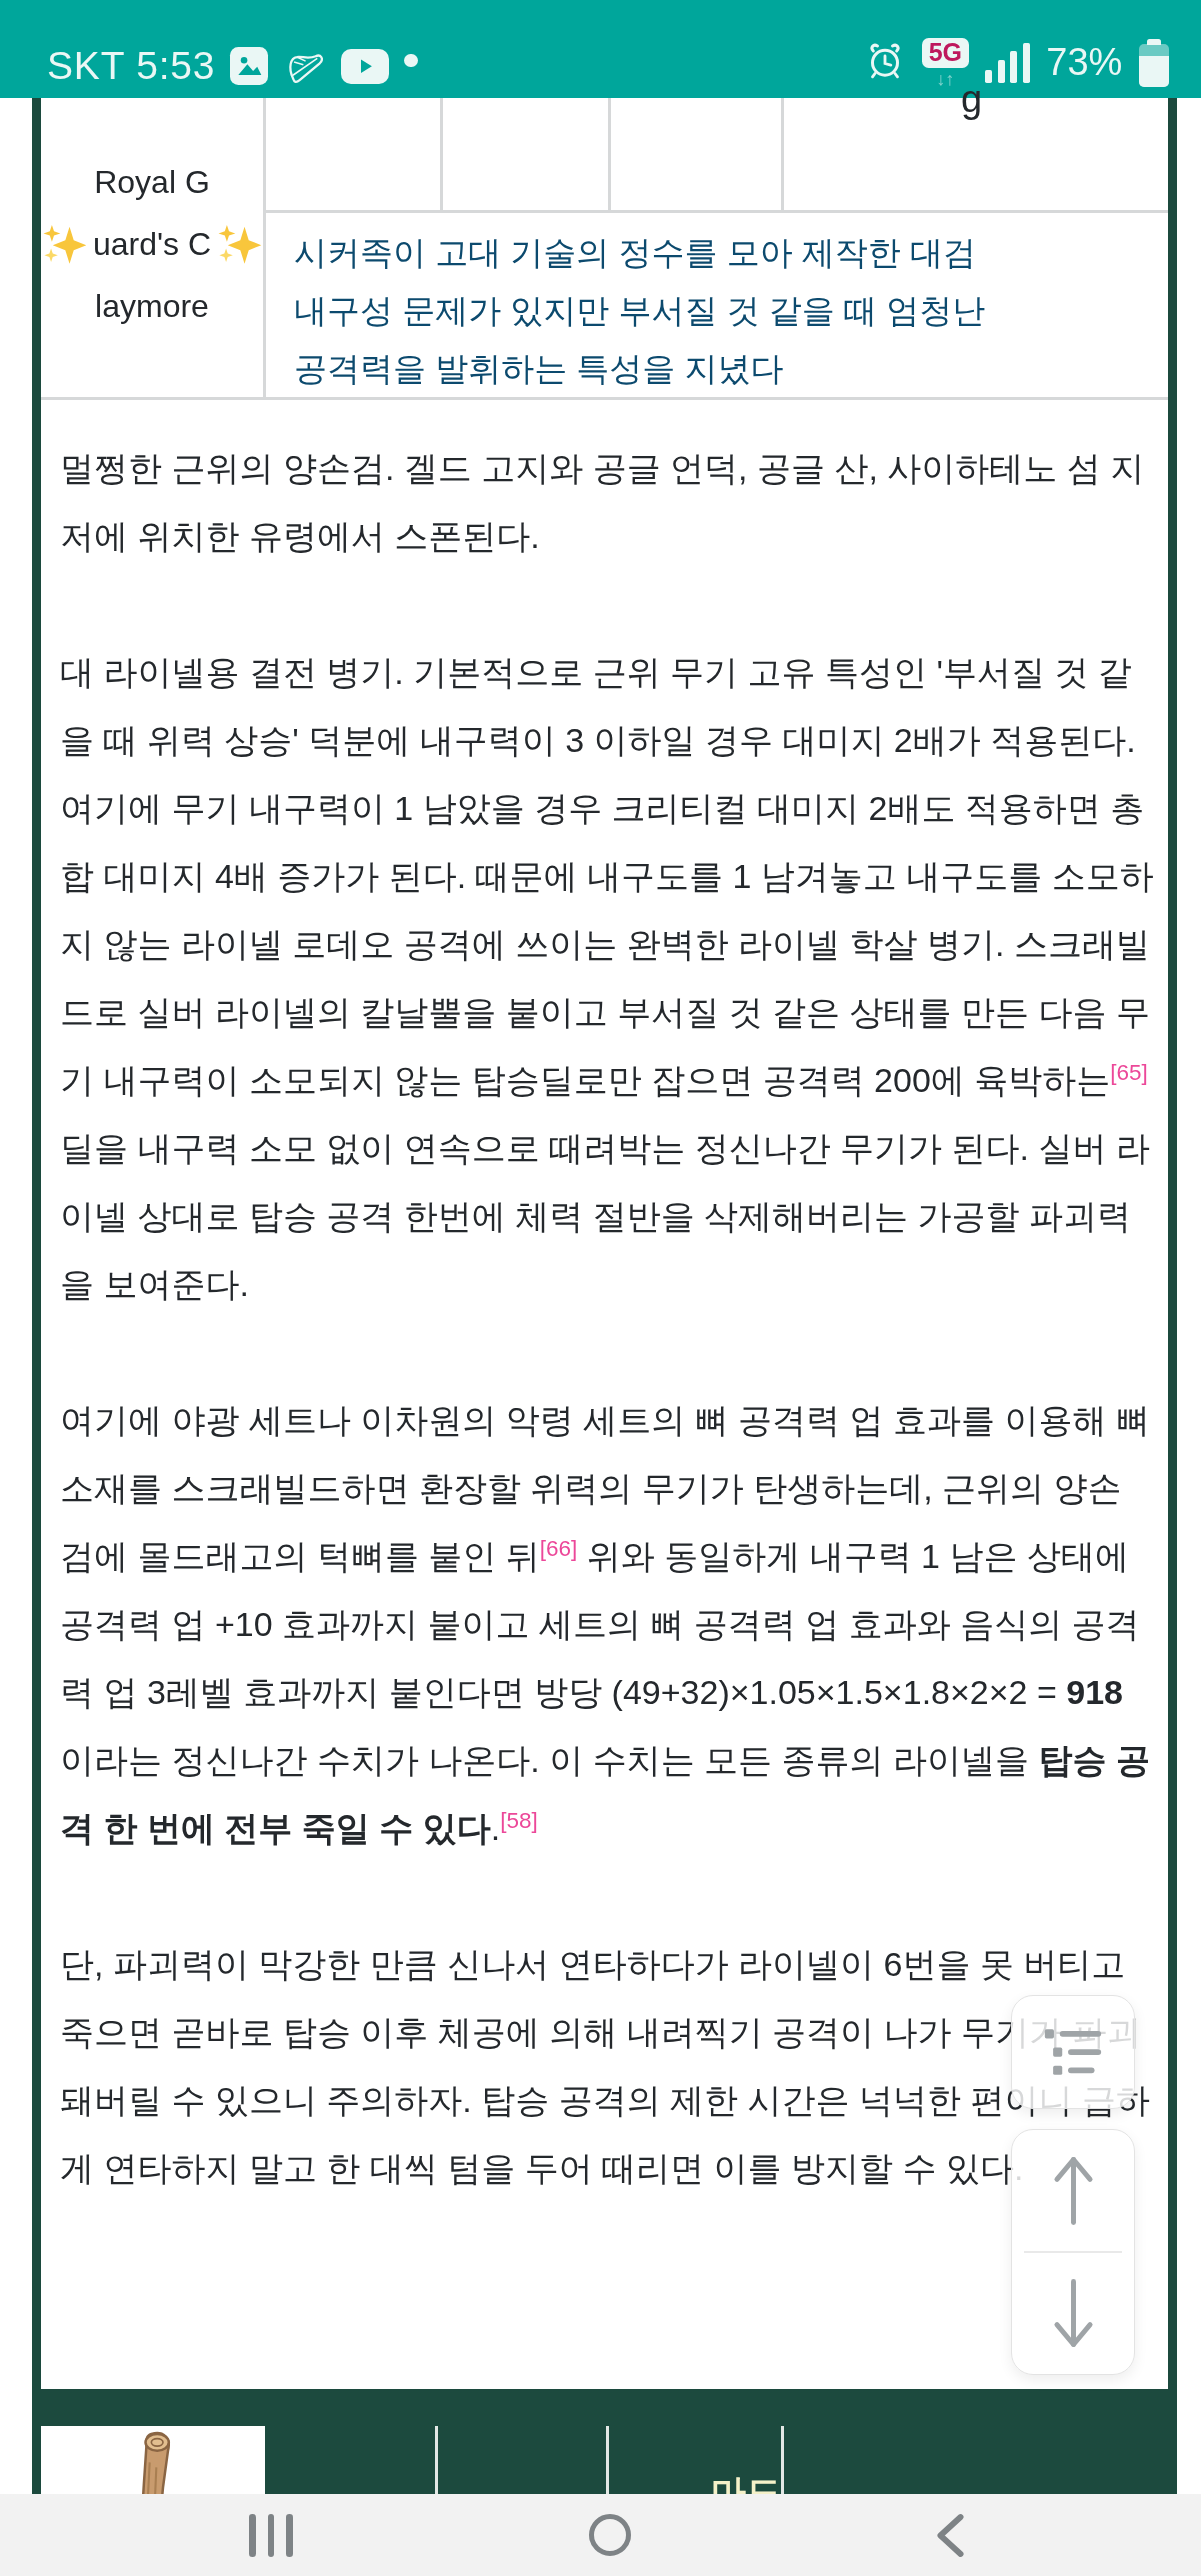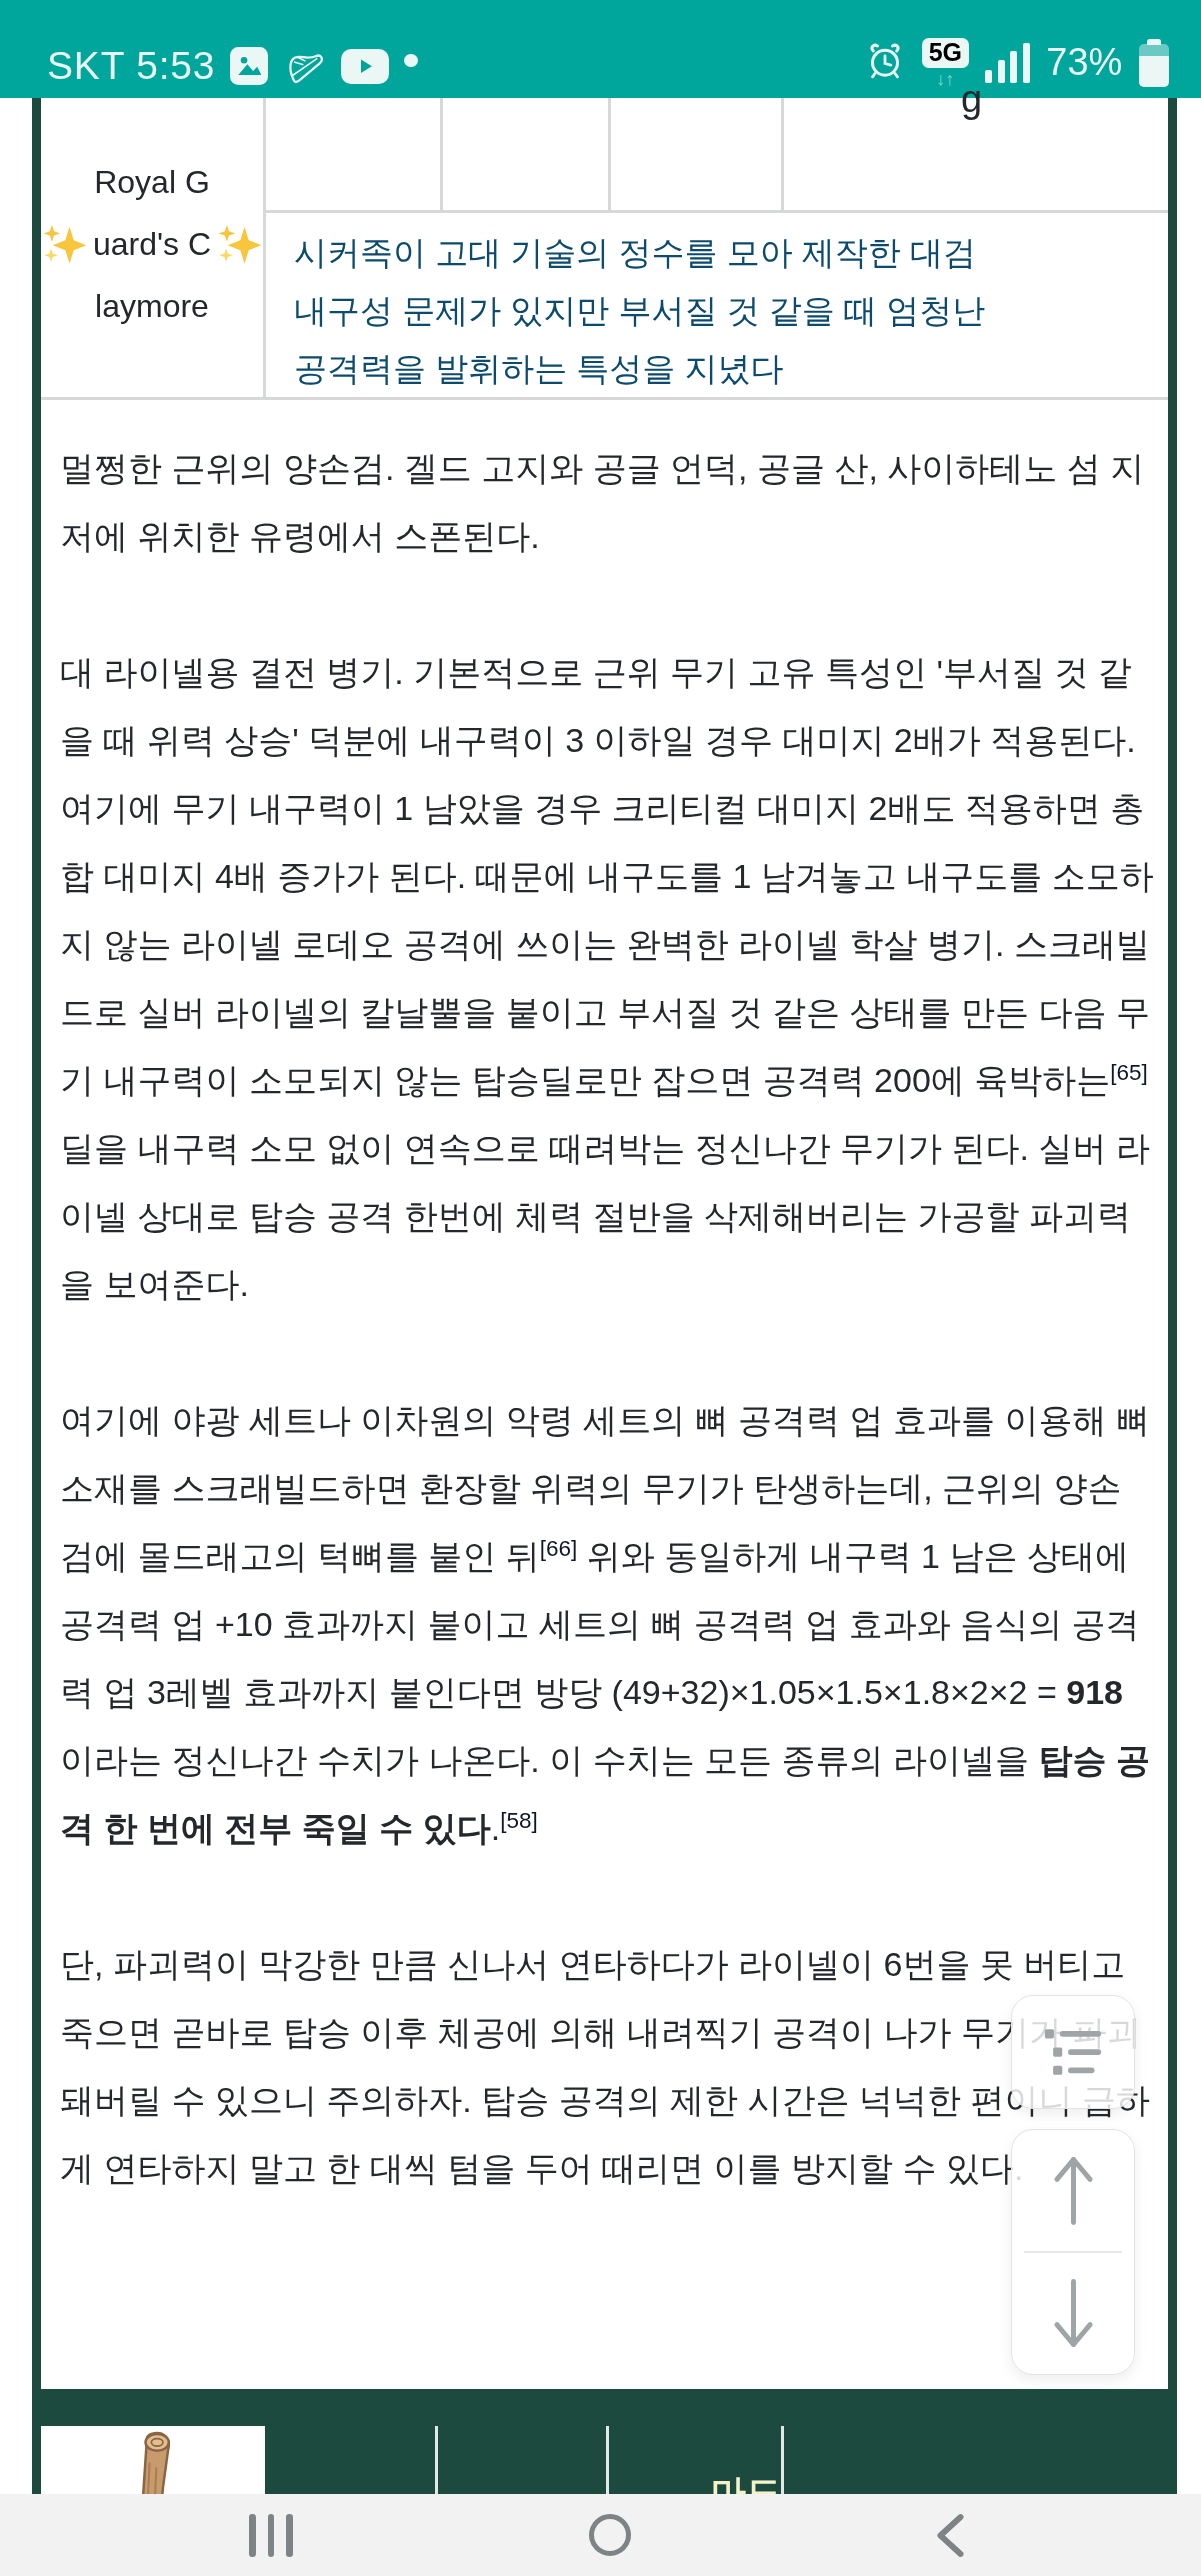--- a/index.html
+++ b/index.html
@@ -15,21 +15,21 @@
     background:#00A69B;display:flex;align-items:flex-end;
     padding:0 32px 10px 47px;box-sizing:border-box;color:#EAF7F5;
   }
   .sb-left{display:flex;align-items:center;gap:15px;}
   .sb-time{font-size:39px;letter-spacing:0.8px;}
   .sb-right{display:flex;align-items:center;gap:16.7px;margin-left:auto;}
   .sb-pct{font-size:38px;}
   .chip{background:#EAF7F5;border-radius:8.3px;display:flex;align-items:center;justify-content:center;}
   .dotic{width:13.3px;height:13.3px;border-radius:50%;background:#EAF7F5;margin-bottom:11.7px;}
   .fiveg{display:flex;flex-direction:column;align-items:center;line-height:1;}
-  .fiveg .badge{border:0;background:#EAF7F5;color:#000000;font-weight:bold;font-size:25px;border-radius:6.7px;padding:2.5px 6.7px;}
+  .fiveg .badge{border:0;background:#EAF7F5;color:#be185d;font-weight:bold;font-size:25px;border-radius:6.7px;padding:2.5px 6.7px;}
   .fiveg .arrows{font-size:18.4px;color:rgba(234,247,245,.55);margin-top:1.7px;}
   .sigbars{display:flex;align-items:flex-end;gap:5.8px;height:40px;}
   .sigbars i{display:block;width:6.7px;background:#EAF7F5;border-radius:1.7px;}
   .battery{position:relative;width:30px;height:48px;}
   .battery .cap{position:absolute;left:8.3px;top:0;width:13.3px;height:5.8px;background:#EAF7F5;border-radius:2.5px 2.5px 0 0;}
   .battery .body{position:absolute;left:0;top:5px;width:30px;height:43px;border-radius:5px;overflow:hidden;background:rgba(234,247,245,.45);}
   .battery .lvl{position:absolute;left:0;bottom:0;width:100%;height:73%;background:#EAF7F5;}
   
   .sidebar-line{position:absolute;top:98px;width:9.2px;height:2396px;background:#1C4A3E;}
   .line-left{left:32px;}
@@ -48,21 +48,21 @@
     position:absolute;left:294px;top:224px;width:843px;
     font-size:33px;line-height:58px;white-space:pre-line;color:#0c4a6e;
   }
   
   .article{
     position:absolute;left:60px;top:434px;width:1094px;
     font-size:34px;line-height:68px;word-break:break-all;color:#24282c;text-align:left;
   }
   .article p{margin:0 0 68px 0;}
   .article b{font-weight:bold;}
-  .fn{color:#0f172a;font-size:22.5px;vertical-align:super;line-height:0;cursor:pointer;}
+  .fn{color:#ec4899;font-size:22.5px;vertical-align:super;line-height:0;cursor:pointer;}
   
   .green-band{position:absolute;left:41px;top:2389px;width:1127px;height:105px;background:#1C4A3E;}
   .next-img-cell{position:absolute;left:41px;top:2426px;width:224px;height:68px;background:#ffffff;overflow:hidden;}
   .next-img-cell svg{position:absolute;left:72px;top:3.3px;}
   .vsep{position:absolute;top:2426px;width:3.3px;height:68px;background:#E3E8E5;}
   .next-label-cell{
     position:absolute;left:609px;top:2426px;width:172px;height:68px;overflow:hidden;
     display:flex;justify-content:flex-end;
   }
   .next-label{position:relative;top:43px;font-size:35px;font-weight:bold;color:#F5F1C9;}

